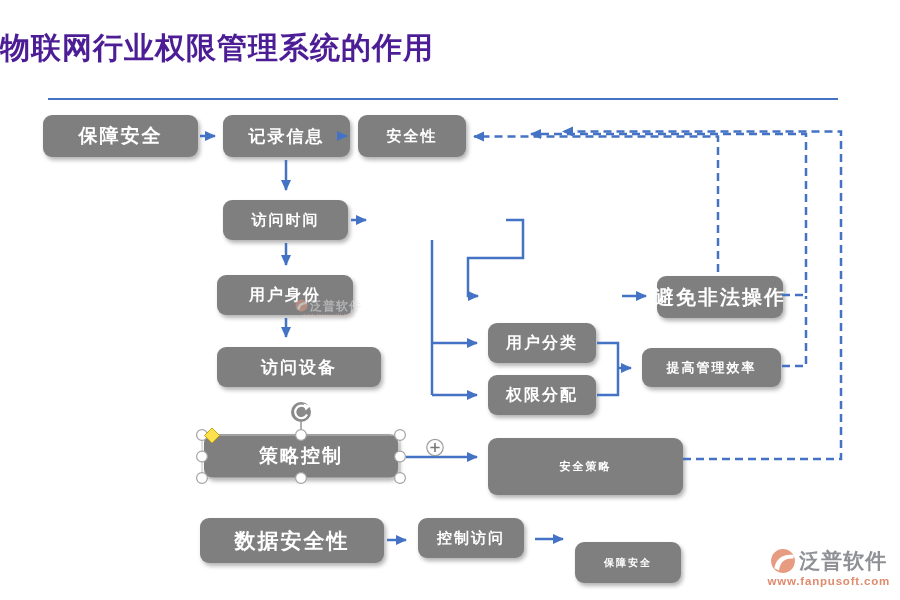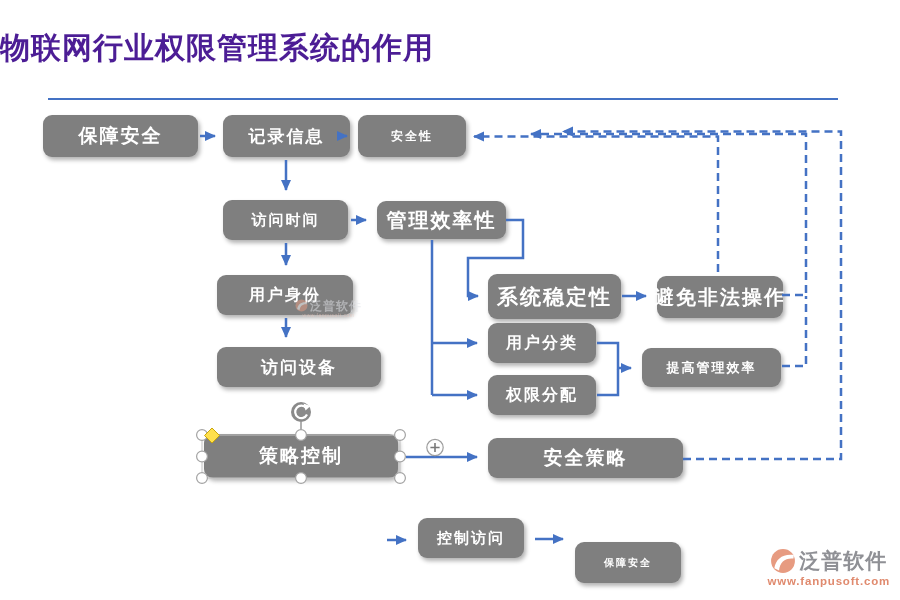--- a/index.html
+++ b/index.html
@@ -42,32 +42,31 @@
 </head>
 <body>
 
 <div class="stage">
 
   <div class="page-title">物联网行业权限管理系统的作用</div>
   <div class="title-rule"></div>
 
   <div class="node" style="left:43px;top:115px;width:155px;height:42px;font-size:19px">保障安全</div>
   <div class="node" style="left:223px;top:115px;width:127px;height:42px;font-size:17px">记录信息</div>
-  <div class="node" style="left:358px;top:115px;width:108px;height:42px;font-size:12px">安全性</div>
+  <div class="node" style="left:358px;top:115px;width:108px;height:42px;font-size:15px">安全性</div>
   <div class="node" style="left:223px;top:200px;width:125px;height:40px;font-size:15px">访问时间</div>
-  <div class="node" style="left:377px;top:201px;width:129px;height:38px;font-size:20px">管理效率性</div>
   <div class="node" style="left:217px;top:275px;width:136px;height:40px;font-size:16px">用户身份</div>
   <div class="node" style="left:217px;top:347px;width:164px;height:40px;font-size:17px">访问设备</div>
-  <div class="node" style="left:488px;top:274px;width:133px;height:45px;font-size:21px">系统稳定性</div>
   <div class="node" style="left:657px;top:276px;width:126px;height:42px;font-size:20px">避免非法操作</div>
   <div class="node" style="left:488px;top:323px;width:108px;height:40px;font-size:16px">用户分类</div>
   <div class="node" style="left:488px;top:375px;width:108px;height:40px;font-size:16px">权限分配</div>
   <div class="node" style="left:642px;top:348px;width:139px;height:39px;font-size:13px">提高管理效率</div>
   <div class="node" style="left:204px;top:434px;width:194px;height:44px;font-size:19px">策略控制</div>
-  <div class="node" style="left:488px;top:438px;width:195px;height:40px;font-size:19px">安全策略</div>
+  <div class="node" style="left:488px;top:438px;width:195px;height:57px;font-size:11px">安全策略</div>
+  <div class="node" style="left:200px;top:518px;width:184px;height:45px;font-size:21px">数据安全性</div>
   <div class="node" style="left:418px;top:518px;width:106px;height:40px;font-size:15px">控制访问</div>
   <div class="node" style="left:575px;top:542px;width:106px;height:41px;font-size:10px">保障安全</div>
 
   <div class="wm-center">
     <div class="row">
       <svg width="13" height="13" viewBox="0 0 36 36">
         <circle cx="18" cy="18" r="16.5" fill="#e79b81"></circle>
         <path d="M6 28 C8 15 17.5 7.5 33 9.5 L32.5 14.5 C20.5 13.5 14 19.5 12.5 31 Z" fill="#ffffff"></path>
       </svg>
       <span class="brand">泛普软件</span>

